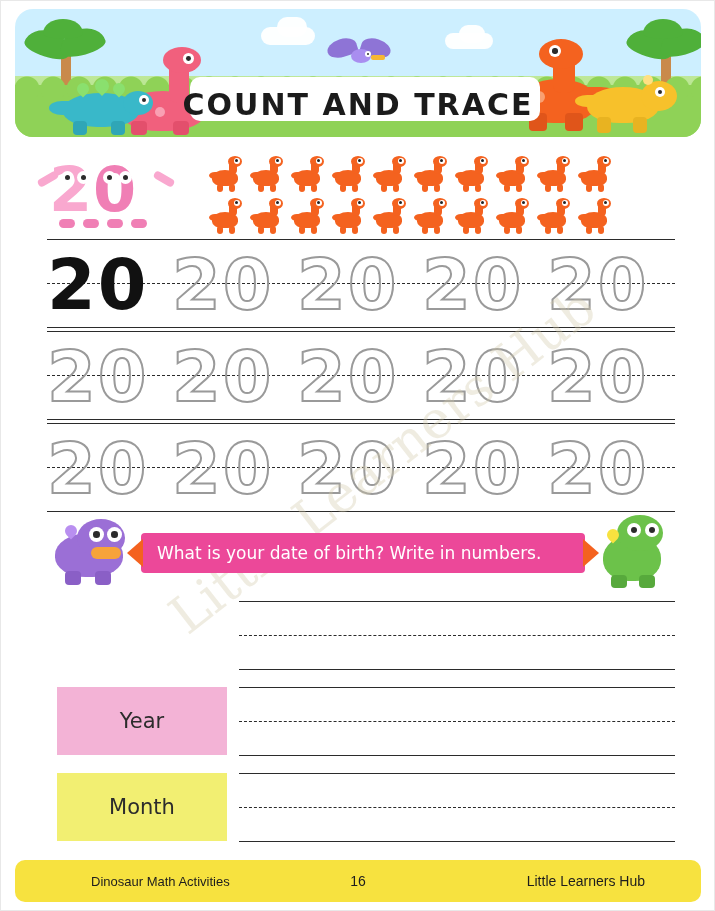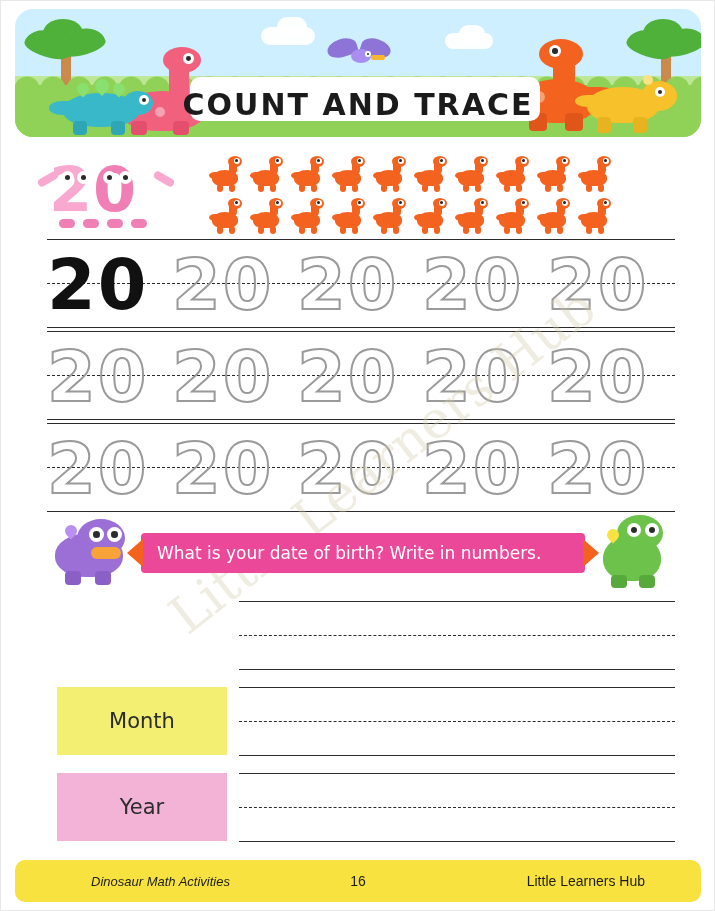--- a/index.html
+++ b/index.html
@@ -143,21 +143,21 @@
 
   
   .footer{
     position:absolute;left:14px;bottom:8px;width:686px;height:42px;
     background:#f7e23f;border-radius:10px;
   }
   .footer-inner{
     position:absolute;left:0;top:0;width:686px;height:42px;
     display:flex;align-items:center;
   }
-  .footer-left{position:absolute;left:76px;font-size:13px;color:#1d1d1d;font-style:italic;}
+  .footer-left{position:absolute;left:76px;font-size:13px;color:#1d1d1d;}
   .footer-center{position:absolute;left:0;width:686px;text-align:center;font-size:14px;color:#1d1d1d;}
   .footer-right{position:absolute;right:56px;font-size:14px;color:#1d1d1d;}
 </style>
 </head>
 <body>
 
 <div class="page">
 
   <div class="header">
     <div class="cloud" style="left:246px;top:18px;width:54px;height:18px;"></div>
@@ -494,35 +494,35 @@
 
   <div class="fields" id="fields">
       <div class="field-row">
         <div class="field-lines">
           <div class="fl " style="top: 0px;"></div>
           <div class="fl dash" style="top: 34px;"></div>
           <div class="fl " style="top: 68px;"></div>
         </div>
       </div>
       <div class="field-row">
+        <div class="field-label" style="background: rgb(243, 179, 214);">Year</div>
+        <div class="field-lines">
+          <div class="fl " style="top: 0px;"></div>
+          <div class="fl dash" style="top: 34px;"></div>
+          <div class="fl " style="top: 68px;"></div>
+        </div>
+      </div>
+      <div class="field-row">
         <div class="field-label" style="background: rgb(242, 239, 114);">Month</div>
         <div class="field-lines">
           <div class="fl " style="top: 0px;"></div>
           <div class="fl dash" style="top: 34px;"></div>
           <div class="fl " style="top: 68px;"></div>
         </div>
       </div>
-      <div class="field-row">
-        <div class="field-label" style="background: rgb(243, 179, 214);">Year</div>
-        <div class="field-lines">
-          <div class="fl " style="top: 0px;"></div>
-          <div class="fl dash" style="top: 34px;"></div>
-          <div class="fl " style="top: 68px;"></div>
-        </div>
-      </div>
     </div>
 
   <div class="footer">
     <div class="footer-inner">
       <div class="footer-left">Dinosaur Math Activities</div>
       <div class="footer-center">16</div>
       <div class="footer-right">Little Learners Hub</div>
     </div>
   </div>
 

